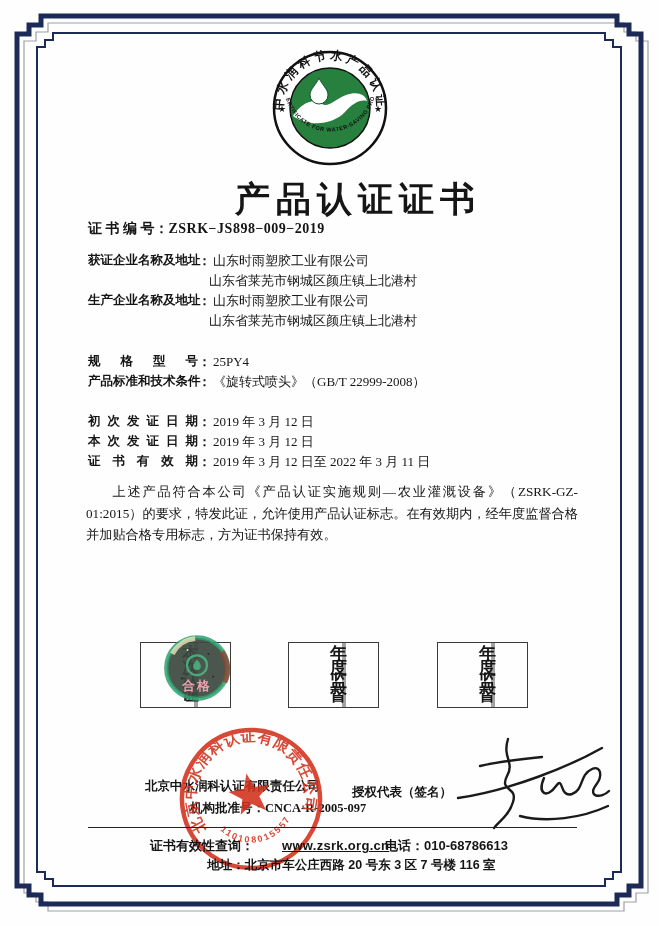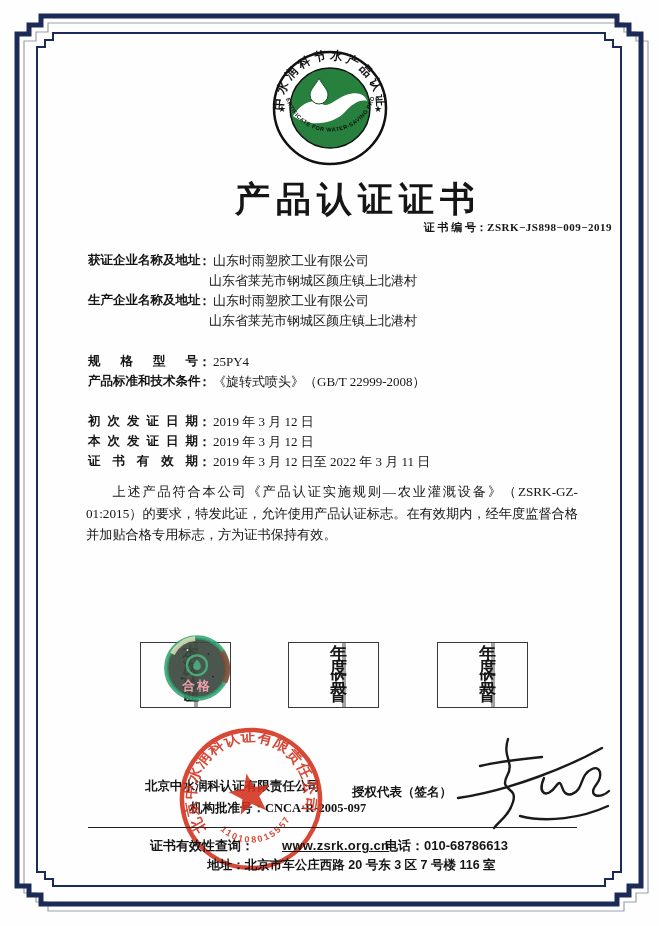--- a/index.html
+++ b/index.html
@@ -6,21 +6,21 @@
   .page{
     position:relative;width:659px;height:926px;margin:0 auto;
     background:#fefefe;overflow:hidden;
     font-family:"Liberation Serif","DejaVu Serif",serif;color:#151515;
   }
   .abs{position:absolute;}
   
   .title{left:88px;top:176px;width:540px;text-align:center;
     font-size:35px;font-weight:bold;letter-spacing:6px;
     font-family:"Liberation Sans","DejaVu Sans",sans-serif;}
-  .certno{left:88px;top:220px;width:524px;text-align:right;font-size:11px;}
+  .certno{left:88px;top:220px;width:524px;text-align:left;font-size:14px;}
   .certno .lbl{font-weight:bold;}
   .certno .val{font-weight:bold;letter-spacing:.5px;}
   
   .frow{left:88px;height:20px;font-size:13px;white-space:nowrap;}
   .fl{display:inline-block;width:110px;font-weight:bold;vertical-align:top;
       text-align:justify;text-align-last:justify;font-size:12.5px;
       font-family:"Liberation Sans","DejaVu Sans",sans-serif;}
   .fc{font-weight:bold;font-family:"Liberation Sans","DejaVu Sans",sans-serif;}
   .fv{margin-left:2px;}
   .fcont{left:209px;height:20px;font-size:13px;white-space:nowrap;}

